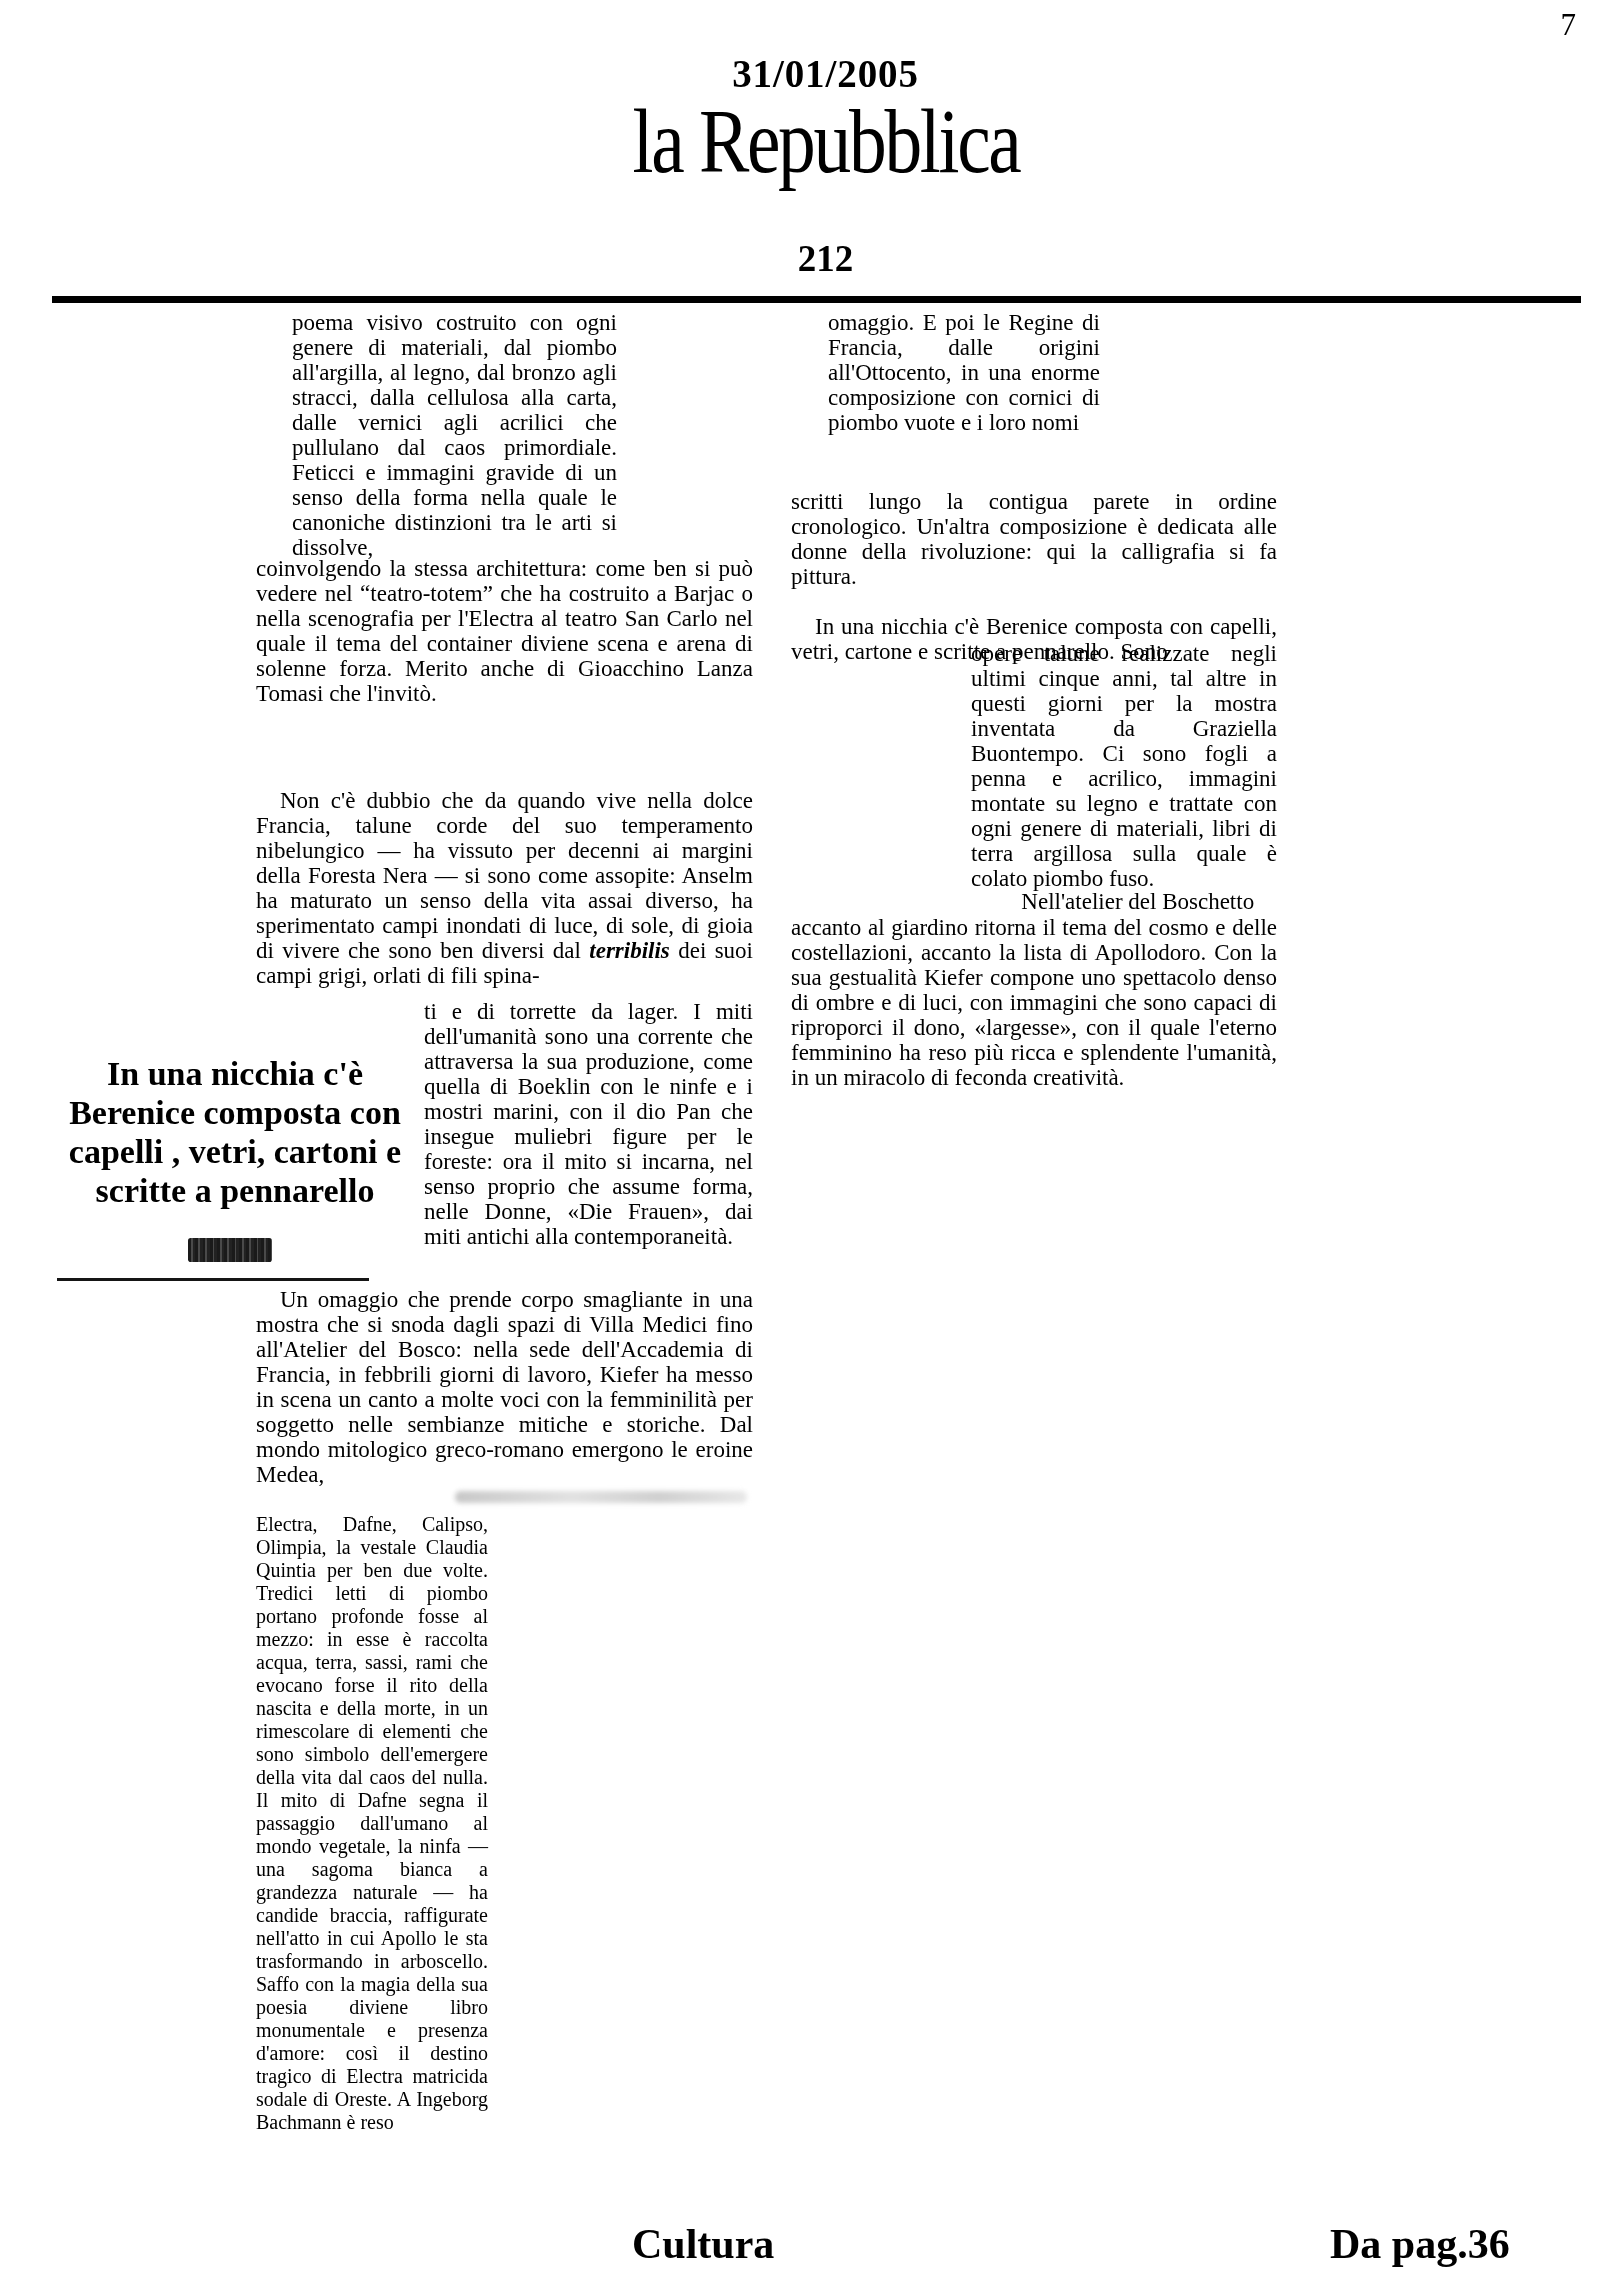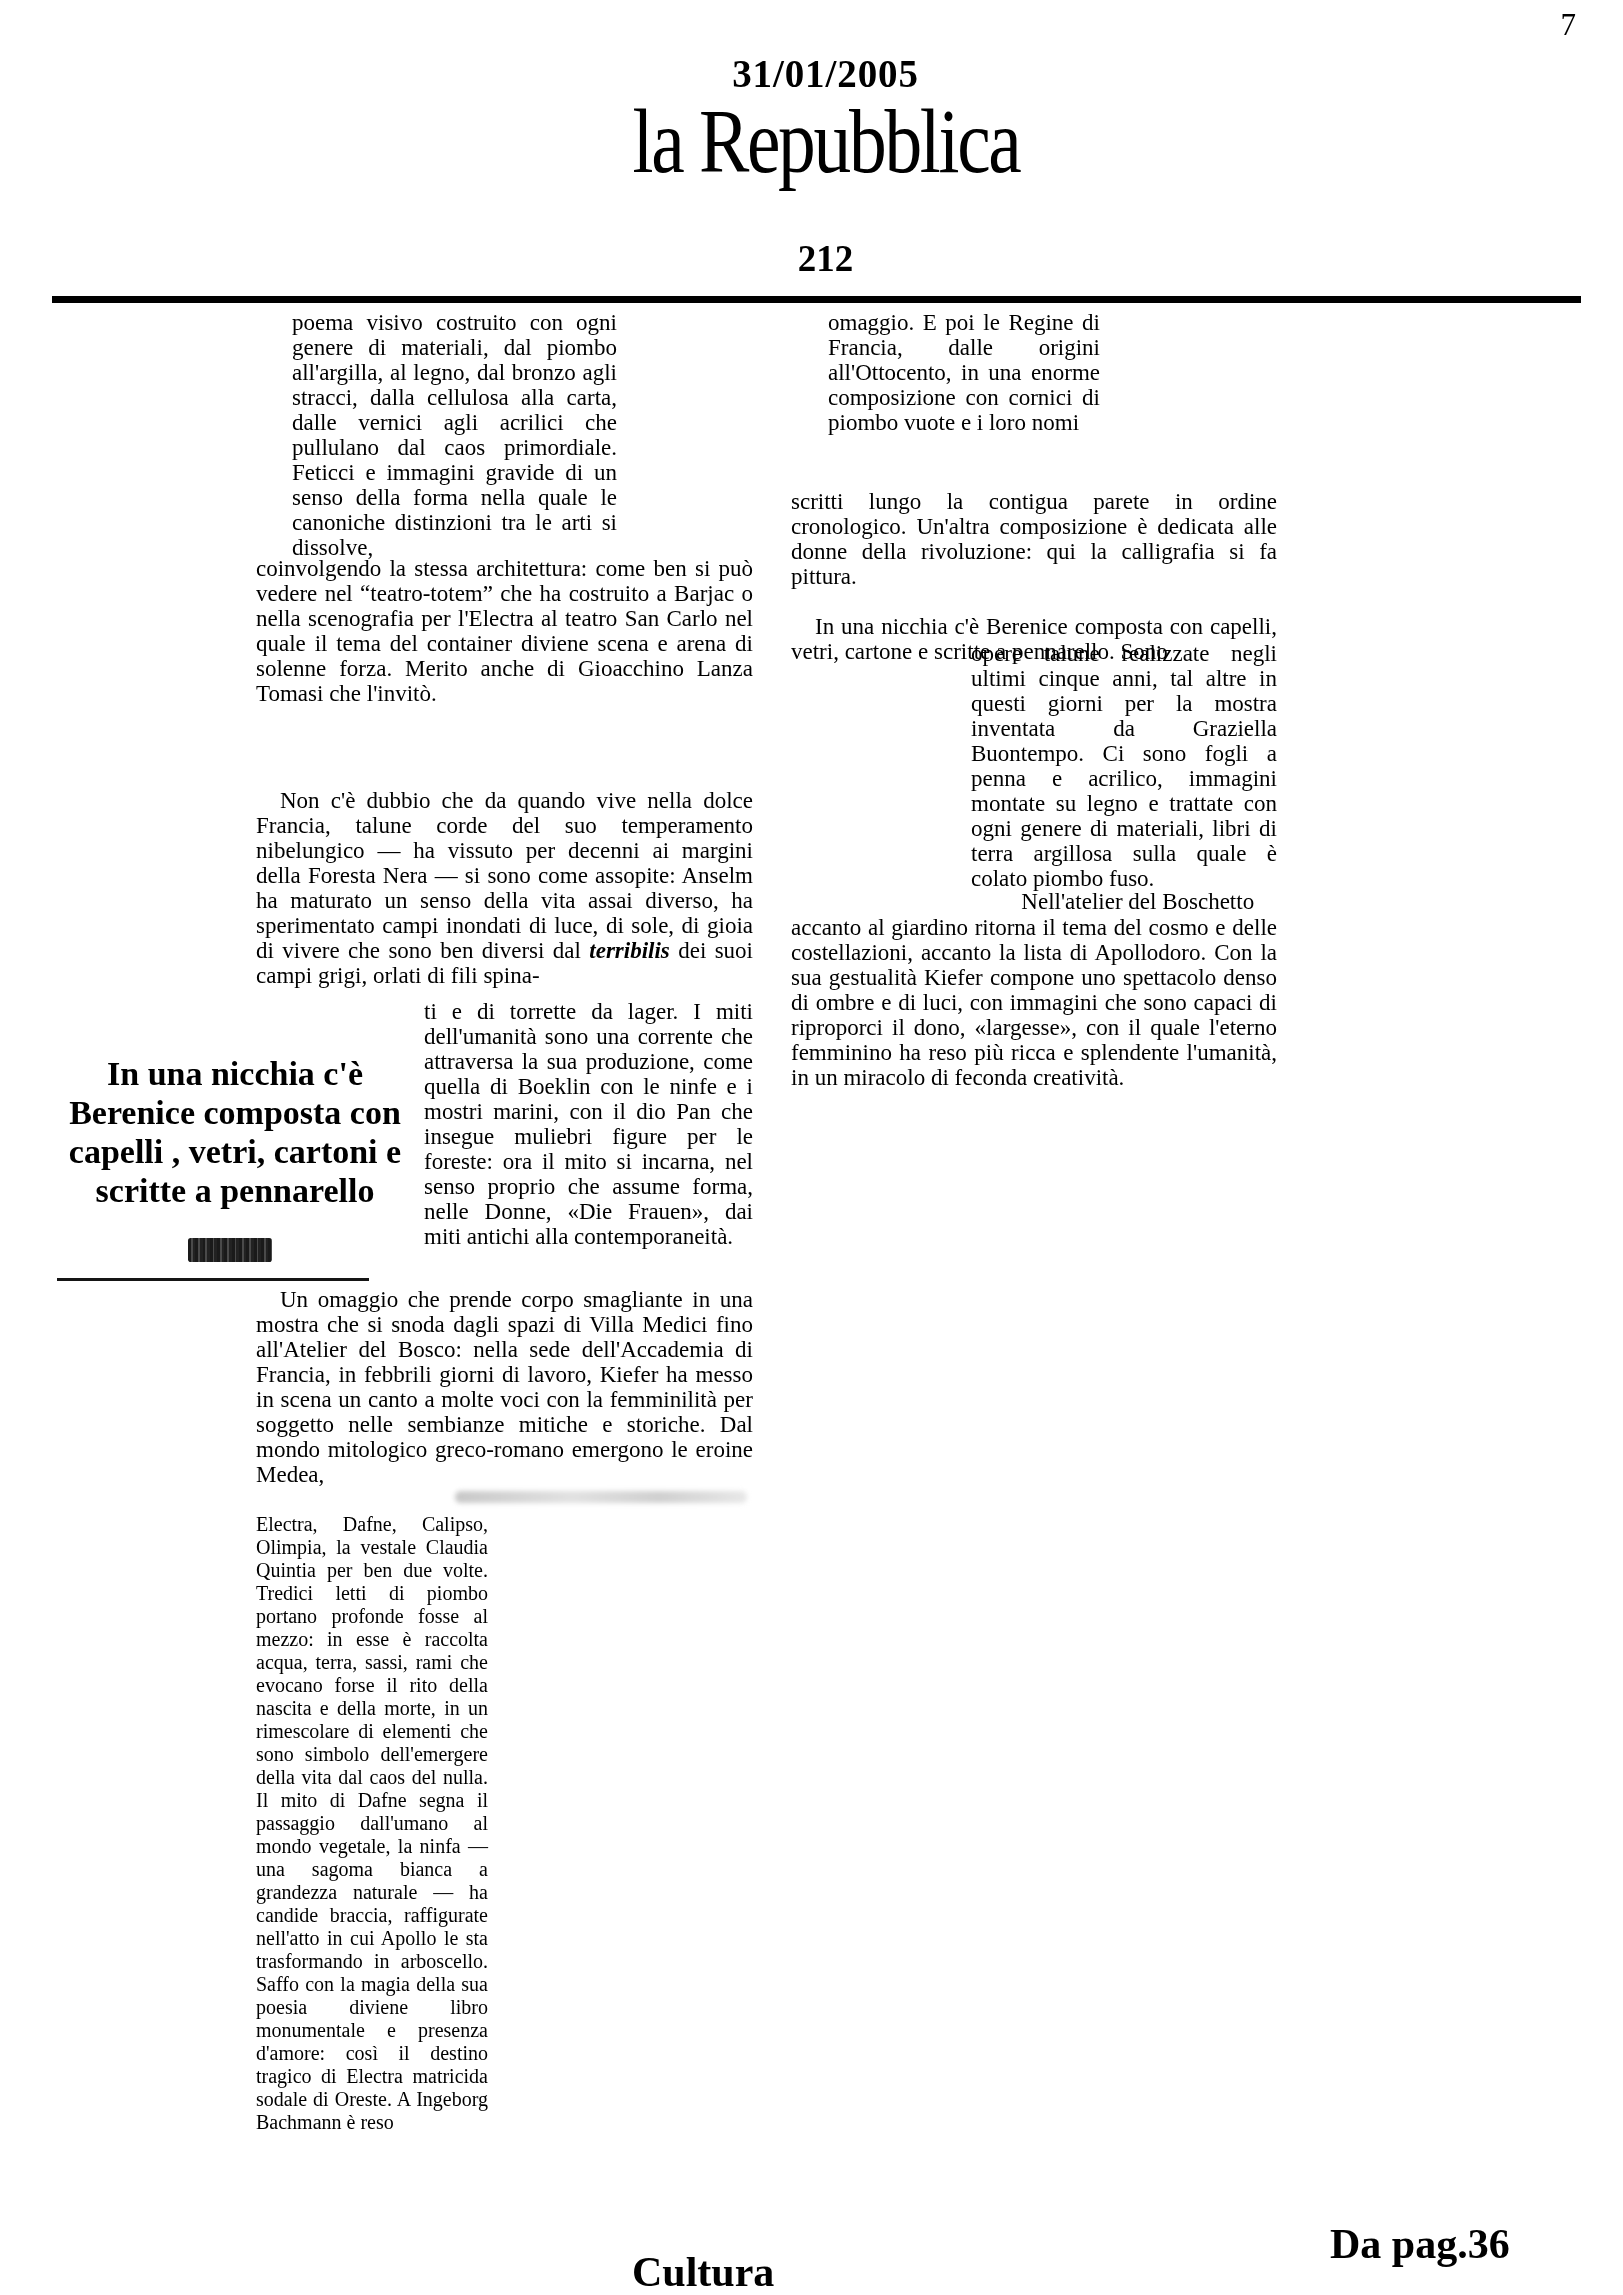--- a/index.html
+++ b/index.html
@@ -61,21 +61,21 @@
   .pq-rule { position:absolute; left:57px; top:1278px; width:312px; height:2.8px; background:#151515; }
 
   
   .scan-artifact {
     position:absolute; left:455px; top:1491px; width:292px; height:12px;
     background:linear-gradient(90deg,#9a9a9a,#c9c9c9 40%,#a8a8a8 70%,#d5d5d5);
     filter:blur(2.8px); opacity:.55; border-radius:5.5px;
   }
 
   
-  .footer-section { position:absolute; left:632px;  top:2220px; font-size:42px; font-weight:bold;margin-top:28px; }
+  .footer-section { position:absolute; left:632px;  top:2220px; font-size:42px; font-weight:bold; }
   .footer-pageref { position:absolute; left:1330px; top:2220px; font-size:42px; font-weight:bold; }
 
   .italic { font-style:italic;font-weight:bold; }
 </style>
 </head>
 <body>
 
 <div class="page">
 
   <div class="page-number">7</div>

